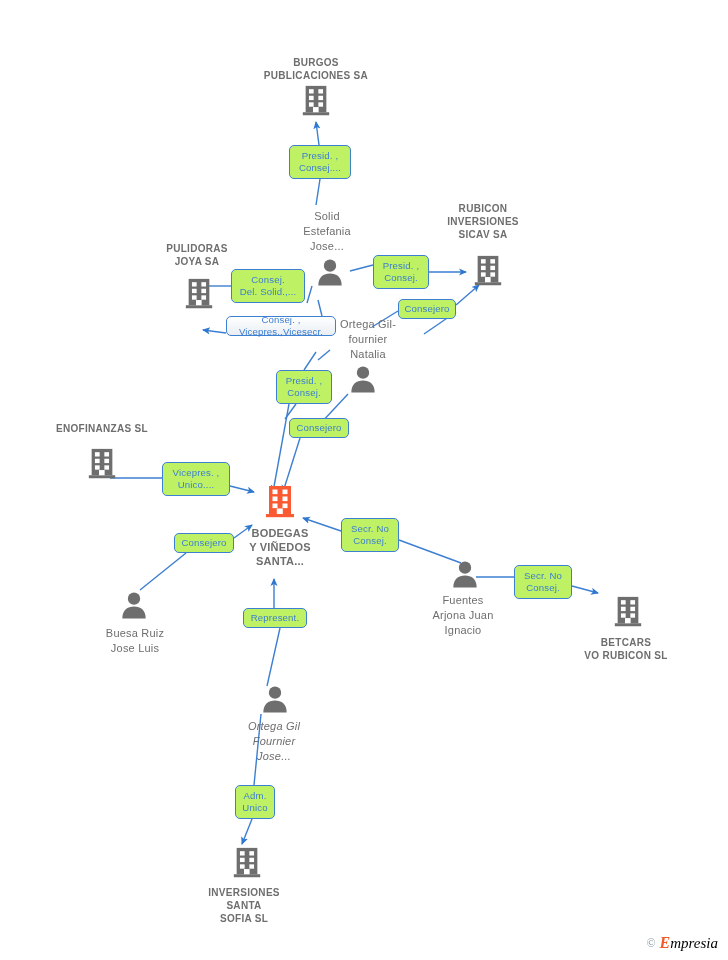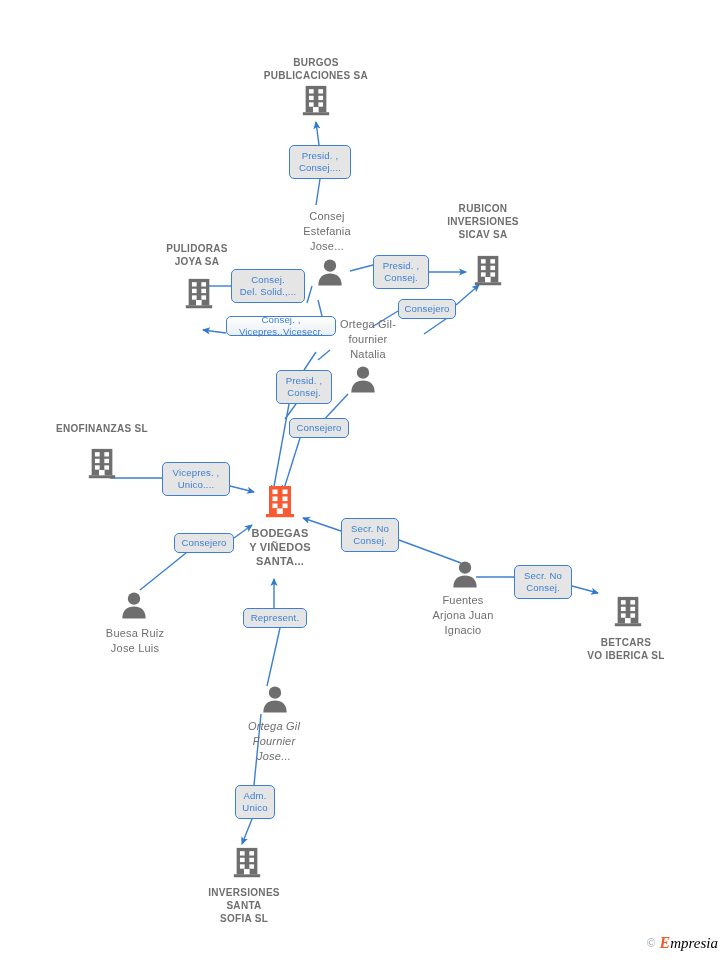--- a/index.html
+++ b/index.html
@@ -11,21 +11,21 @@
   .node{position:absolute;display:flex;flex-direction:column;align-items:center;}
   .node .glyph{display:block;}
   .node .cap{margin-top:2px;text-align:center;color:#6e6e6e;
         font-size:10.5px;line-height:13px;letter-spacing:.2px;white-space:pre-line;}
   .node.company .cap{font-weight:bold;font-size:10px;letter-spacing:.3px;}
   .node.focus .cap{font-weight:bold;color:#6e6e6e;font-size:11px;line-height:14px;}
   .node.person .cap{font-weight:normal;font-size:11px;line-height:15px;}
 
   .lbl{position:absolute;box-sizing:border-box;
        border:1.3px solid #3d7fd1;border-radius:5px;
-       background:#e5e5e5;color:#3d7fd1;
+       background:#bef264;color:#3d7fd1;
        font-size:9.6px;line-height:12.5px;text-align:center;
        display:flex;align-items:center;justify-content:center;
        white-space:pre-line;padding:2px 4px;letter-spacing:.15px;}
   .lbl.shade{background:linear-gradient(#ffffff,#e9eef3);}
 
   .wm{position:absolute;right:10px;bottom:8px;display:flex;align-items:center;gap:4px;
       font-size:13px;color:#6a7b86;font-family:"Liberation Serif",serif;}
   .wm .c{font-size:12px;color:#8a9aa5;}
   .wm .e{color:#f15a29;font-style:italic;font-size:16px;font-weight:bold;}
   .wm .rest{color:#000000;font-style:italic;font-size:15px;}
@@ -193,21 +193,21 @@
               <rect x="8.5" y="12.5" width="5" height="4.6"></rect>
               <rect x="18.5" y="12.5" width="5" height="4.6"></rect>
               <rect x="8.5" y="19.5" width="5" height="4.6"></rect>
               <rect x="18.5" y="19.5" width="5" height="4.6"></rect>
               <rect x="12.8" y="24.5" width="6" height="5.5"></rect>
             </g>
           </svg></div>
       </div>
       <div class="node company" style="left: 558px; top: 634px; width: 136px;">
         <div class="cap" style="width: 100%;">BETCARS
-VO IBERICA SL</div>
+VO RUBICON SL</div>
       </div>
       <div class="node company" style="left: 231px; top: 846px;">
         <div class="glyph"><svg width="32" height="32" viewBox="0 0 32 34" xmlns="http://www.w3.org/2000/svg">
             <rect x="5" y="2" width="22" height="28" fill="#6e6e6e"></rect>
             <rect x="2" y="30" width="28" height="3.2" fill="#6e6e6e"></rect>
             <g fill="#ffffff">
               <rect x="8.5" y="5.5" width="5" height="4.6"></rect>
               <rect x="18.5" y="5.5" width="5" height="4.6"></rect>
               <rect x="8.5" y="12.5" width="5" height="4.6"></rect>
               <rect x="18.5" y="12.5" width="5" height="4.6"></rect>
@@ -222,21 +222,21 @@
 SANTA
 SOFIA SL</div>
       </div>
       <div class="node person" style="left: 315px; top: 258px;">
         <div class="glyph"><svg width="30" height="28" viewBox="0 0 32 30" xmlns="http://www.w3.org/2000/svg">
             <circle cx="16" cy="8.2" r="6.6" fill="#6e6e6e"></circle>
             <path d="M3.5,29.5 C3.5,20.5 9,16.6 16,16.6 C23,16.6 28.5,20.5 28.5,29.5 Z" fill="#6e6e6e"></path>
           </svg></div>
       </div>
       <div class="node person" style="left: 272px; top: 207px; width: 110px;">
-        <div class="cap" style="width: 100%;">Consej
+        <div class="cap" style="width: 100%;">Solid
 Estefania
 Jose...</div>
       </div>
       <div class="node person" style="left: 348px; top: 365px;">
         <div class="glyph"><svg width="30" height="28" viewBox="0 0 32 30" xmlns="http://www.w3.org/2000/svg">
             <circle cx="16" cy="8.2" r="6.6" fill="#6e6e6e"></circle>
             <path d="M3.5,29.5 C3.5,20.5 9,16.6 16,16.6 C23,16.6 28.5,20.5 28.5,29.5 Z" fill="#6e6e6e"></path>
           </svg></div>
       </div>
       <div class="node person" style="left: 318px; top: 315px; width: 100px;">

